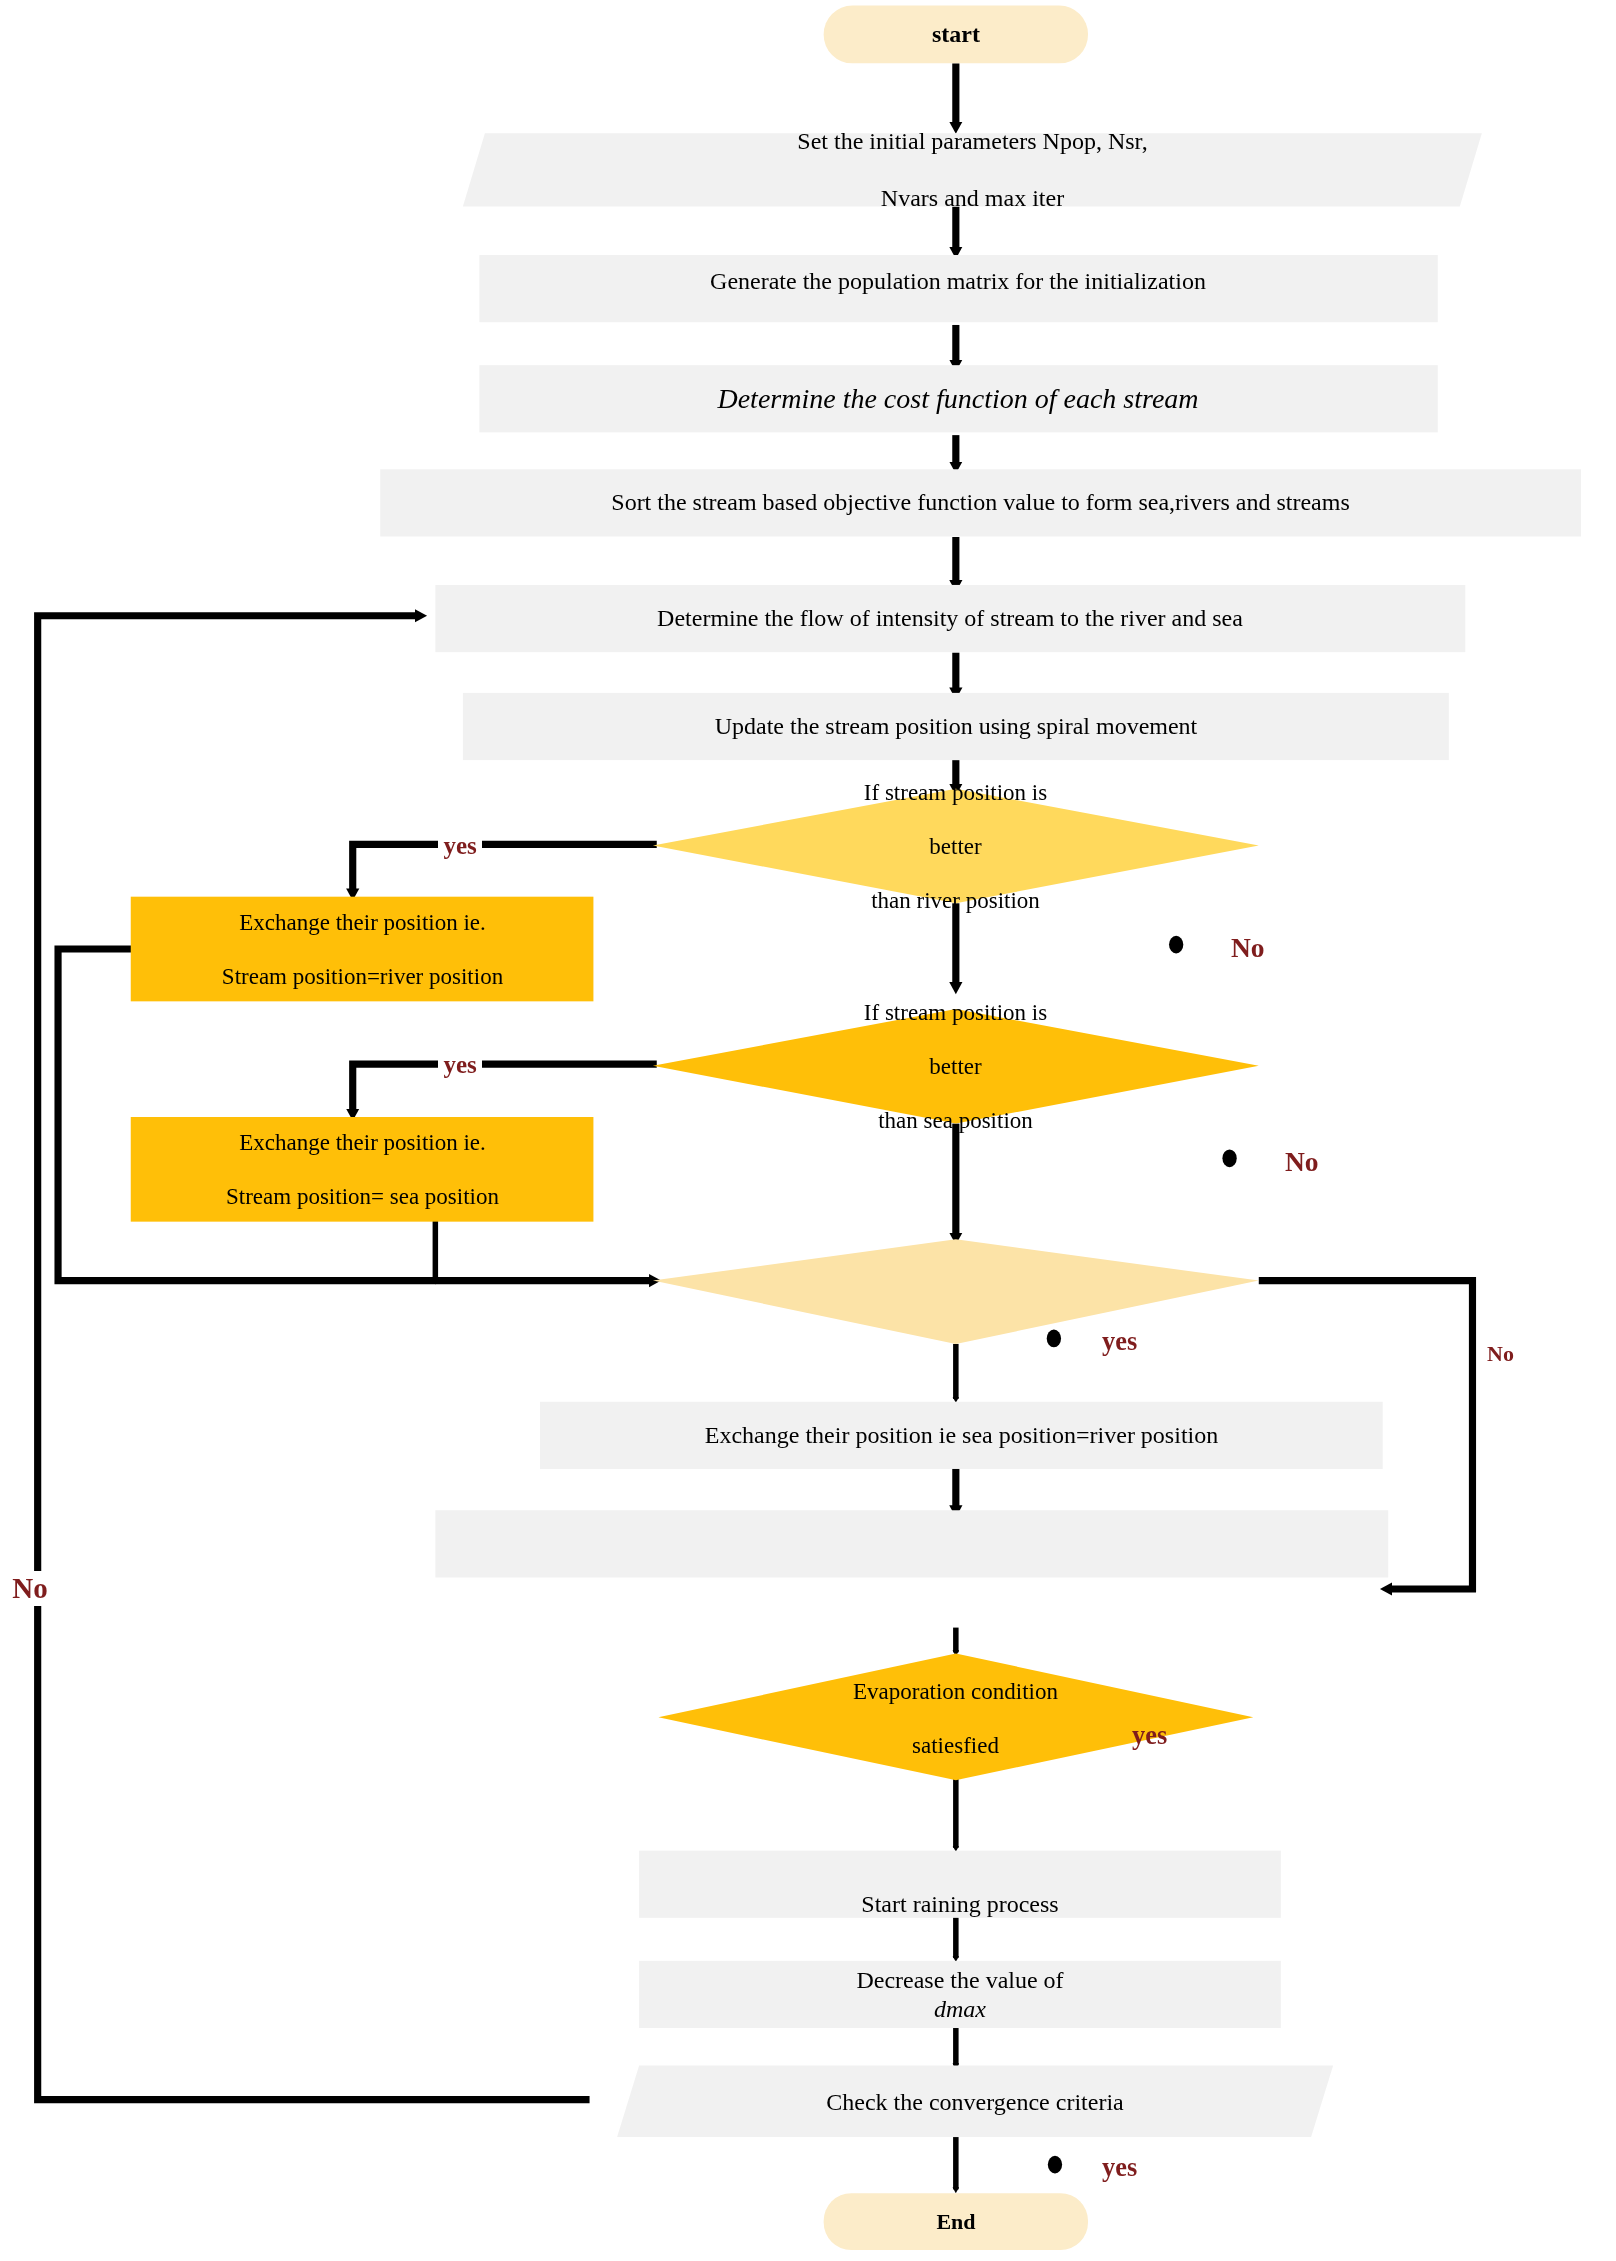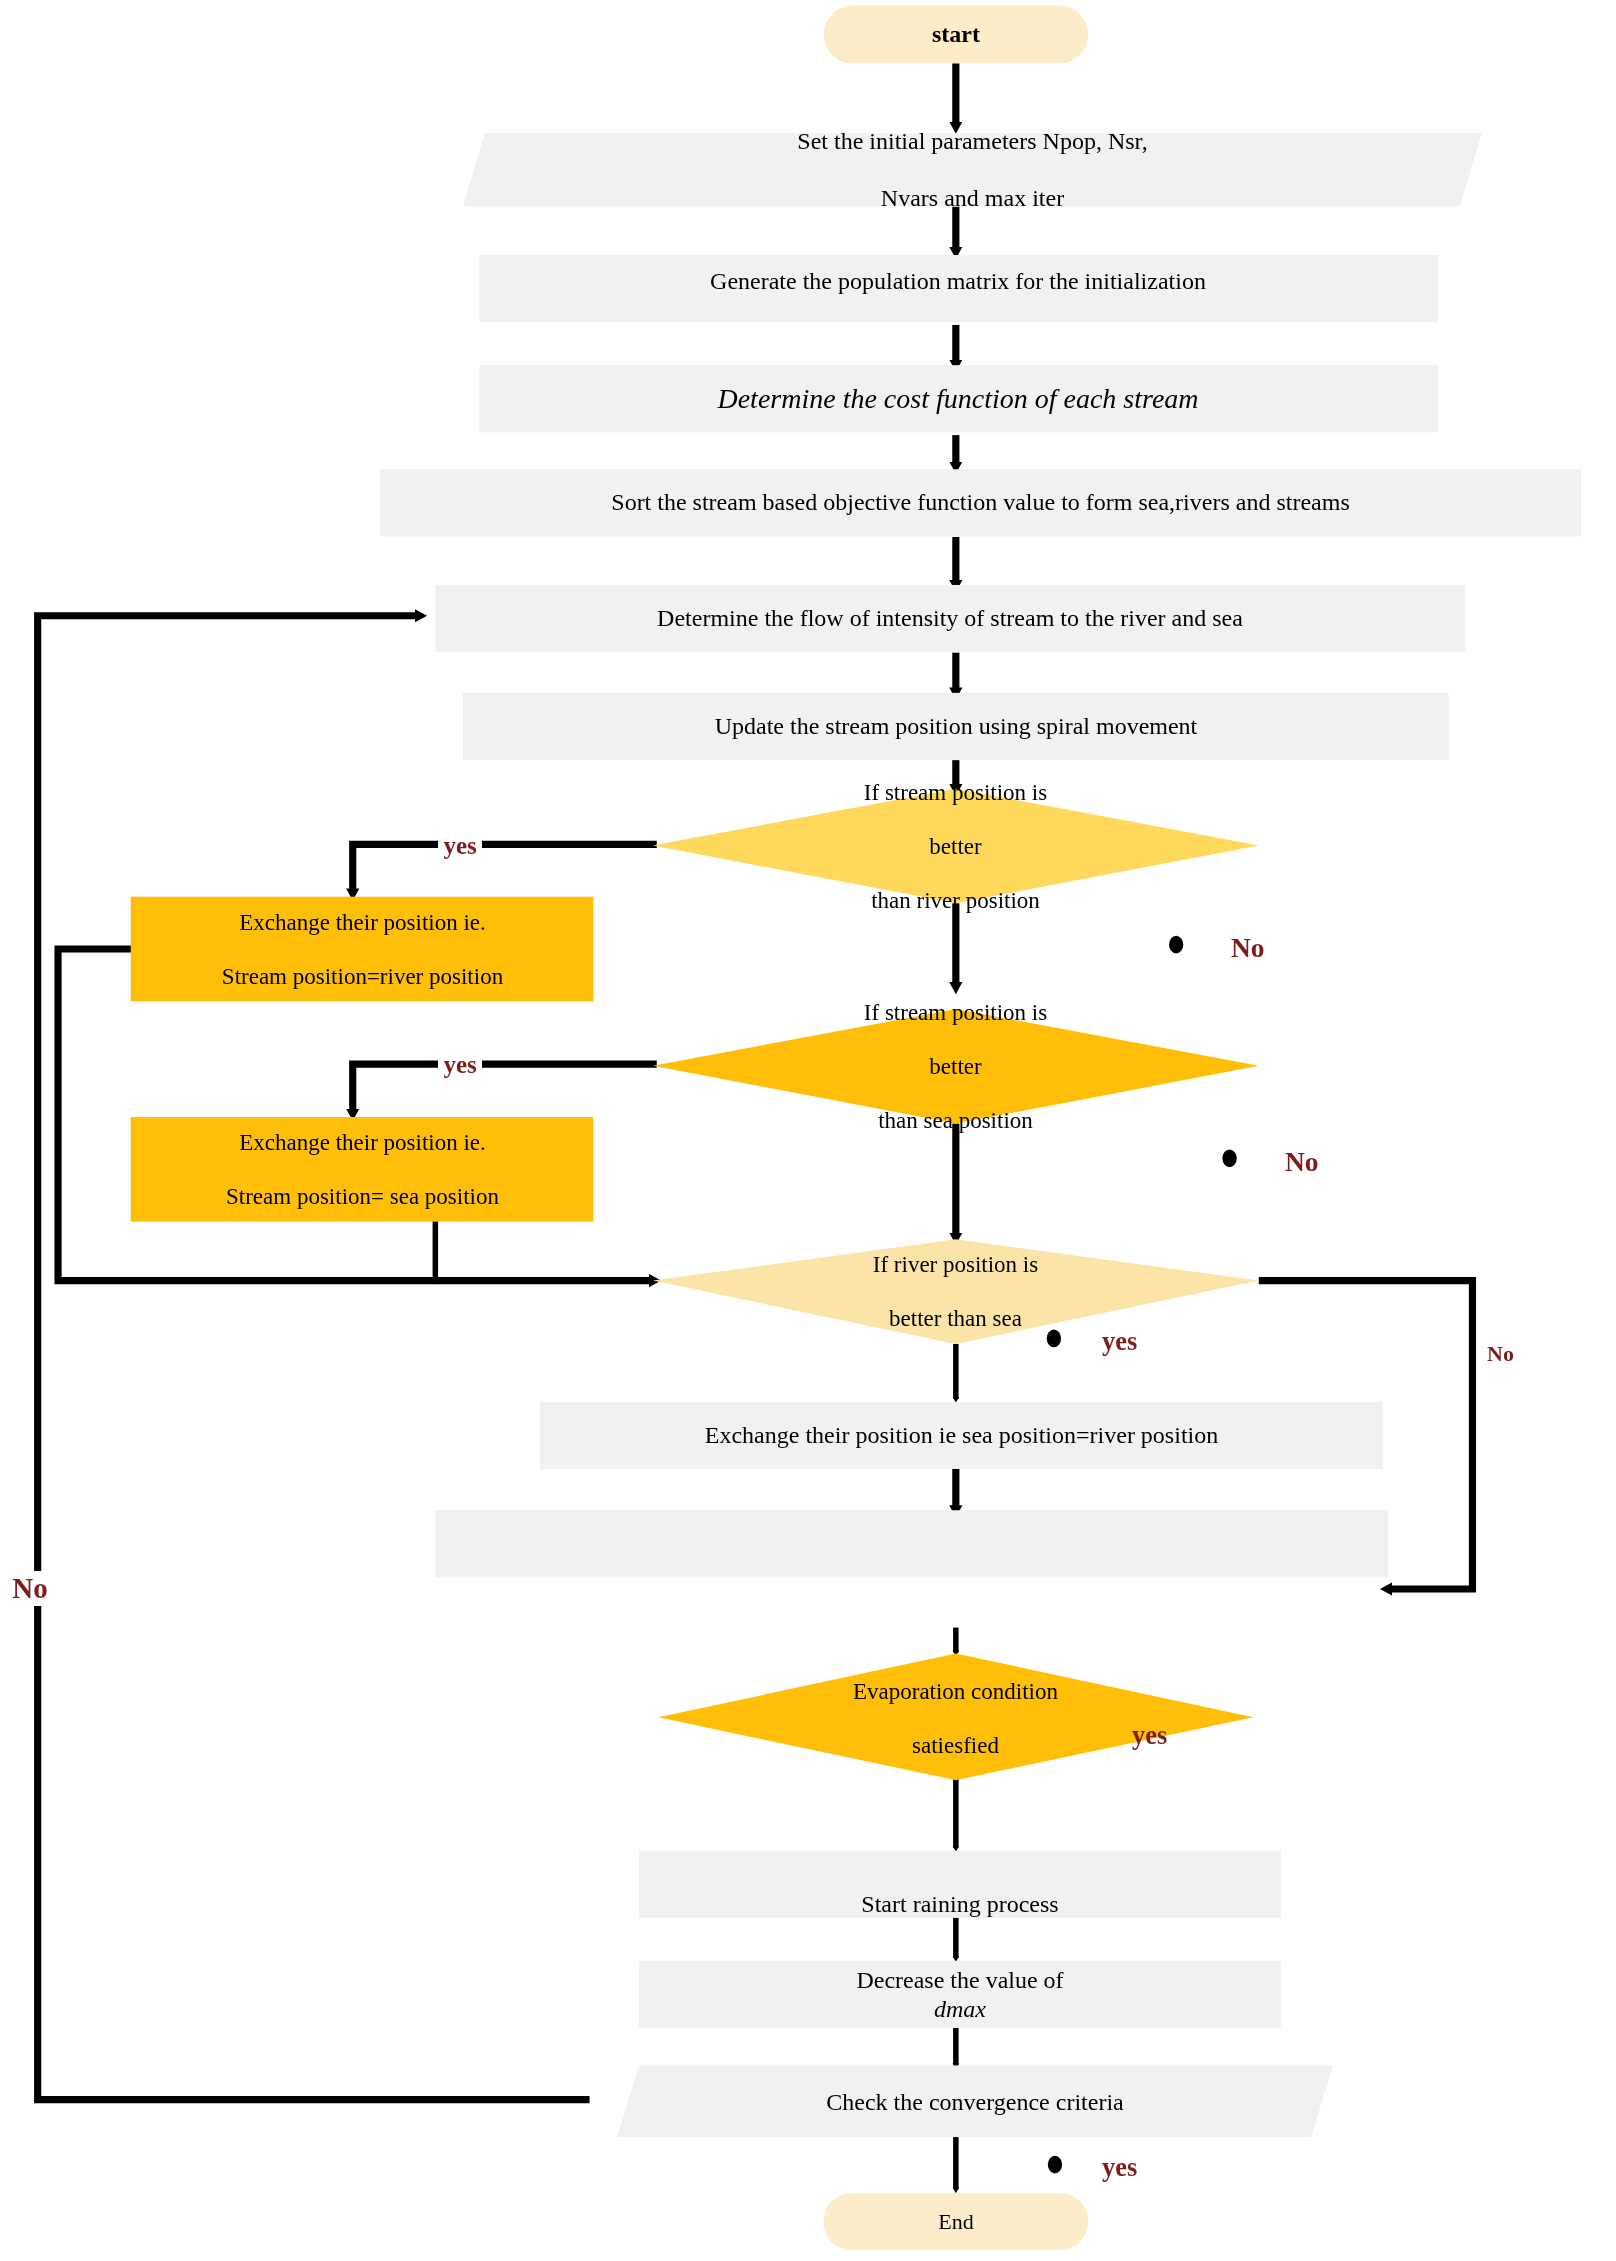--- a/index.html
+++ b/index.html
@@ -168,26 +168,20 @@
     </span>
   </div>
 
   <div class="node" style="left:131px;top:1117px;width:463px;height:105px;font-size:23px;">
     <span>
       <span>Exchange their position ie.</span><br>
       <span>Stream position= sea position</span>
     </span>
   </div>
 
-  <div class="node" style="left:735px;top:1239px;width:441px;height:105px;font-size:23px;">
-    <span>
-      <span>If river position is</span><br>
-      <span>better  than sea</span>
-    </span>
-  </div>
 
   <div class="node" style="left:540px;top:1402px;width:843px;height:67px;font-size:24px;">
     <span>Exchange their position ie sea position=river position</span>
   </div>
 
 
   <div class="node" style="left:735px;top:1669px;width:441px;height:99px;font-size:23px;">
     <span>
       <span>Evaporation condition</span><br>
       <span>satiesfied</span>
@@ -202,21 +196,21 @@
     <span>
         <span>Decrease the value of </span>
         <span class="ital">dmax</span>
       </span>
   </div>
 
   <div class="node" style="left:617px;top:2066px;width:716px;height:72px;font-size:24px;">
     <span>Check the convergence criteria</span>
   </div>
 
-  <div class="node" style="left:824px;top:2193px;width:264px;height:57px;font-size:22px;font-weight:normal;align-items:center;">
+  <div class="node" style="left:824px;top:2193px;width:264px;height:57px;font-size:22px;font-weight:bold;align-items:center;">
     <span>End</span>
   </div>
 
   <div class="lbl" style="left:438px;top:824px;font-size:25px;background:#fff;padding:0 5.5px;">
     <span>yes</span>
   </div>
 
   <div class="lbl" style="left:1231px;top:924px;font-size:27.5px;">
     <span>No</span>
   </div>

